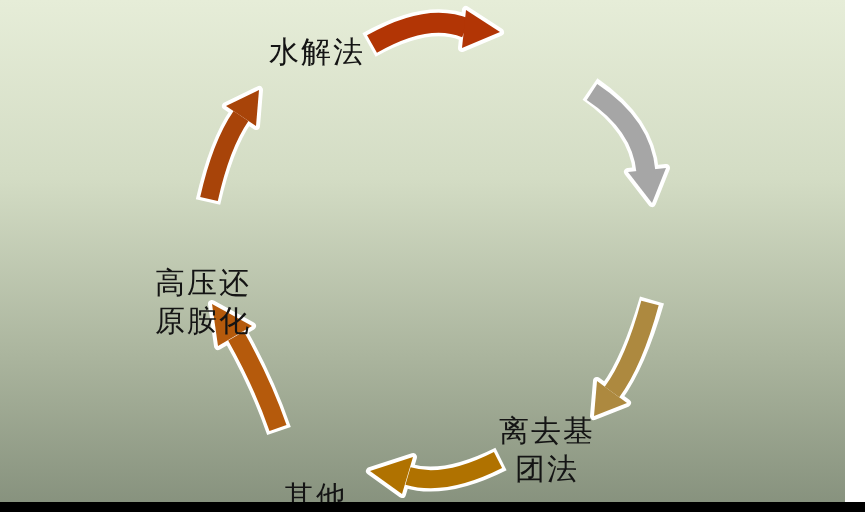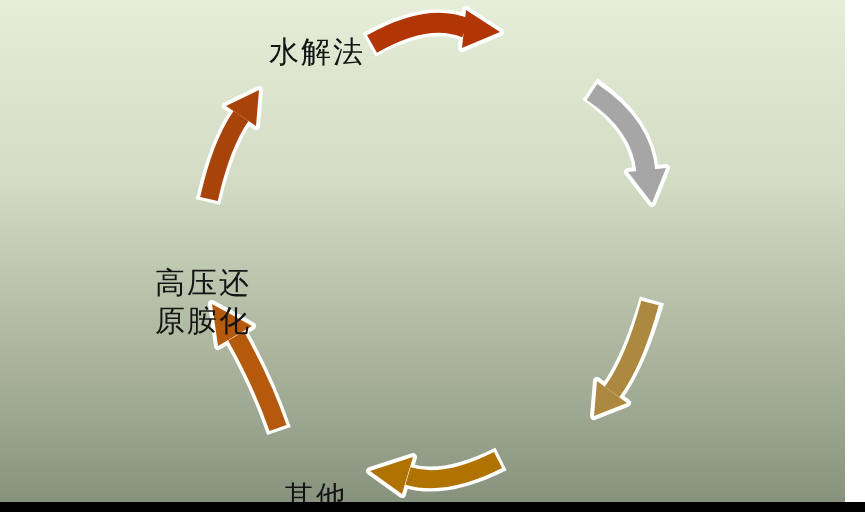--- a/index.html
+++ b/index.html
@@ -69,20 +69,22 @@
       <polygon points="256,126 226,106 259,90" fill="#ffffff" stroke="#ffffff" stroke-width="8" stroke-linejoin="round"></polygon>
       <path d="M 209,199 Q 221,145 241,116" fill="none" stroke-width="18" stroke="#a84409"></path>
       <polygon points="256,126 226,106 259,90" fill="#a84409"></polygon>
     </g>
   </svg>
 
   <div class="node-label" style="left:237px;top:33px;">水解法</div>
 
 
 
+  <div class="node-label" style="left:467px;top:412px;">离去基
+团法</div>
 
   <div class="node-label" style="left:236px;top:434px;margin-top:44px;">其他</div>
 
   <div class="node-label" style="left:123px;top:216px;margin-top:48px;">高压还
 原胺化</div>
 
   <div class="bottom-bar"></div>
 </div>
 
 </body></html>

